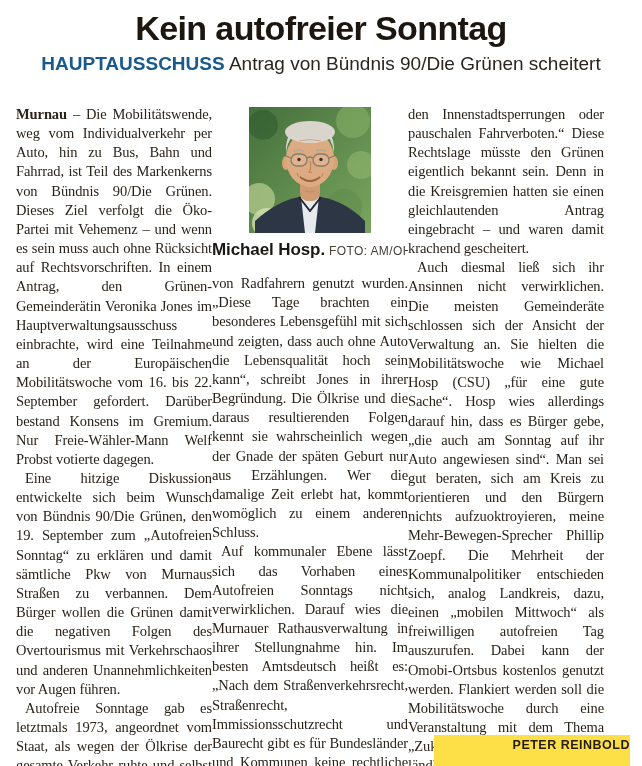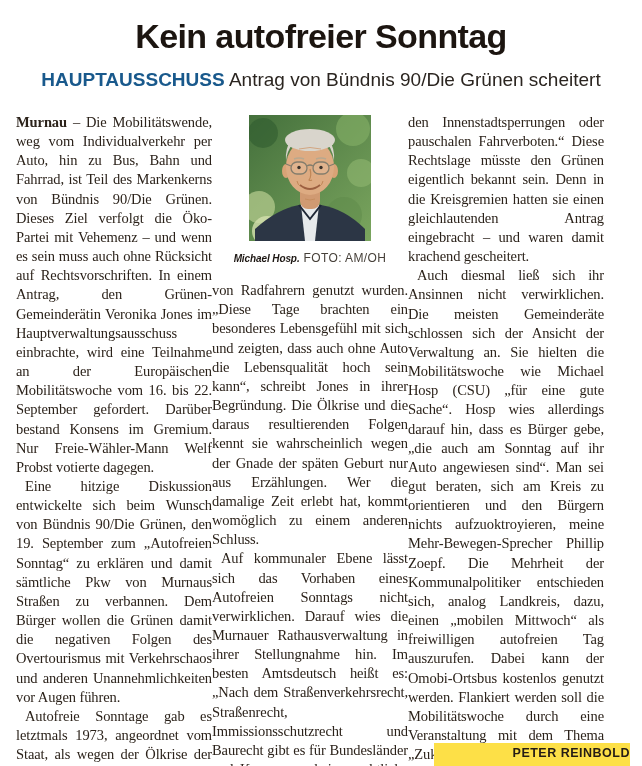--- a/index.html
+++ b/index.html
@@ -2,21 +2,21 @@
 <html lang="de" style="--kicker: #19598c; --ink: #2b221a; --headline_ink: #1c1510;"><head>
 <meta charset="utf-8">
 <style>
   html,body{margin:0;padding:0;}
   body{
     width:642px;height:766px;background:#ffffff;overflow:hidden;
     font-family:"Liberation Serif",serif;color:var(--ink,#2b221a);
   }
   .page{position:relative;width:642px;height:766px;background:#fff;}
   .headline{
-    margin:12px;padding-top:4px;text-align:center;
+    margin:4px;padding-top:4px;text-align:center;
     font-family:"Liberation Sans",sans-serif;font-weight:700;
     font-size:34px;line-height:40px;letter-spacing:-0.6px;color:var(--headline_ink,#1c1510);
   }
   .subtitle{
     margin-top:4px;text-align:center;
     font-family:"Liberation Sans",sans-serif;font-size:19px;line-height:24px;
     color:#2b2520;
   }
   .kicker{color:var(--kicker,#19598c);font-weight:700;}
   .columns{
@@ -26,21 +26,21 @@
   .col{
     width:196px;height:100%;overflow:hidden;
     text-align:justify;font-size:14.5px;line-height:19.15px;letter-spacing:-0.1px;
   }
   .col p{margin:0;}
   .col p.indent{text-indent:9px;}
   .dateline{font-weight:700;}
   figure{margin:2px 0 13px;}
   .photo-frame{display:block;width:122px;height:126px;margin:1px auto 0;}
   .caption{text-align:center;font-family:"Liberation Sans",sans-serif;margin-top:7px;white-space:nowrap;}
-  .caption b{font-size:10px;color:#1d1713;font-style:italic;}
+  .caption b{font-size:17px;color:#1d1713;}
   .credit{font-size:12px;color:#47413a;letter-spacing:0.4px;}
   .byline{
     position:absolute;right:12px;top:731px;width:196px;height:33px;
     text-align:right;font-family:"Liberation Sans",sans-serif;font-weight:700;
     font-size:12.5px;letter-spacing:0.5px;color:#241c15;background:#fde047;padding-top:3px;
     box-sizing:border-box;
   }
 </style>
 </head>
 <body>

